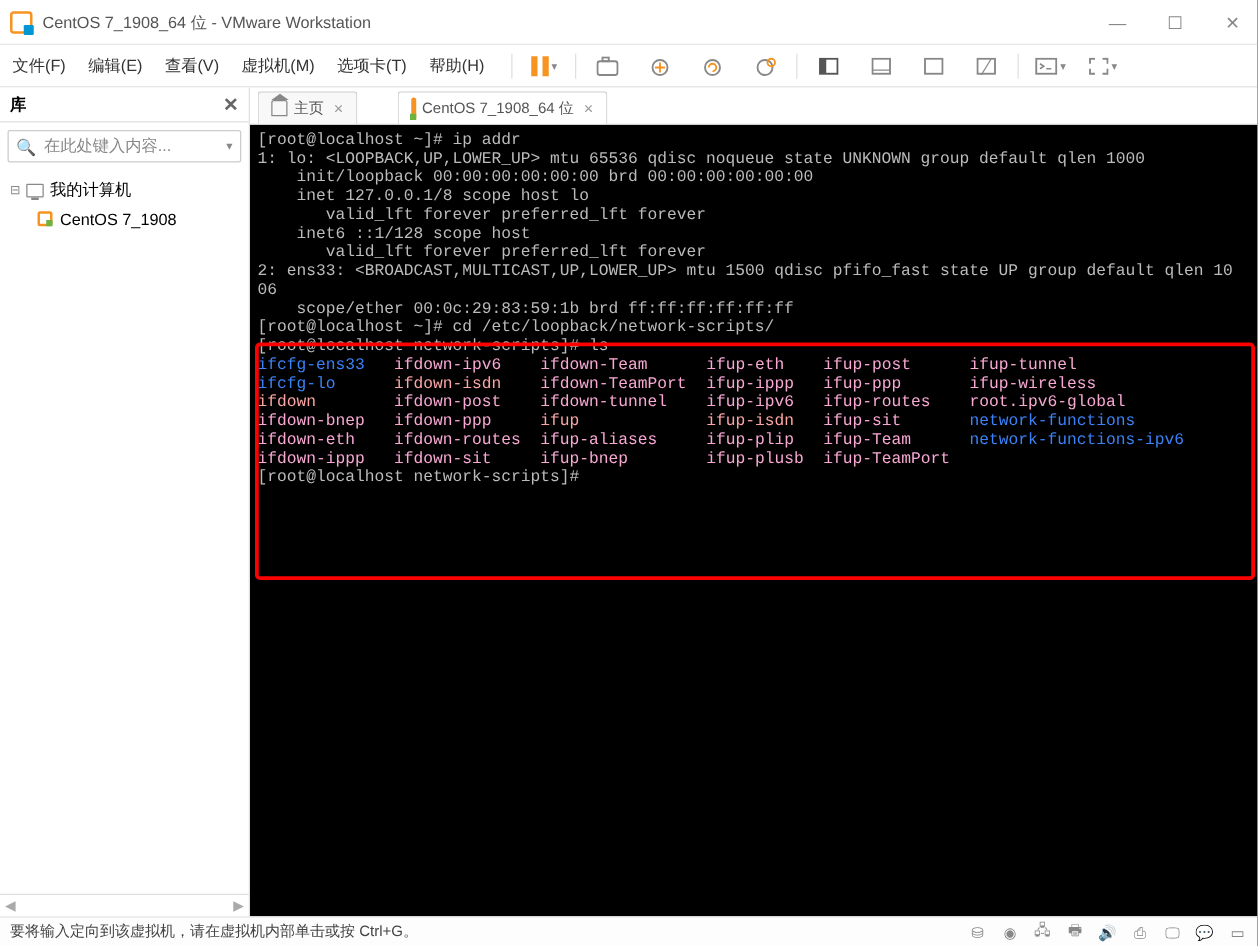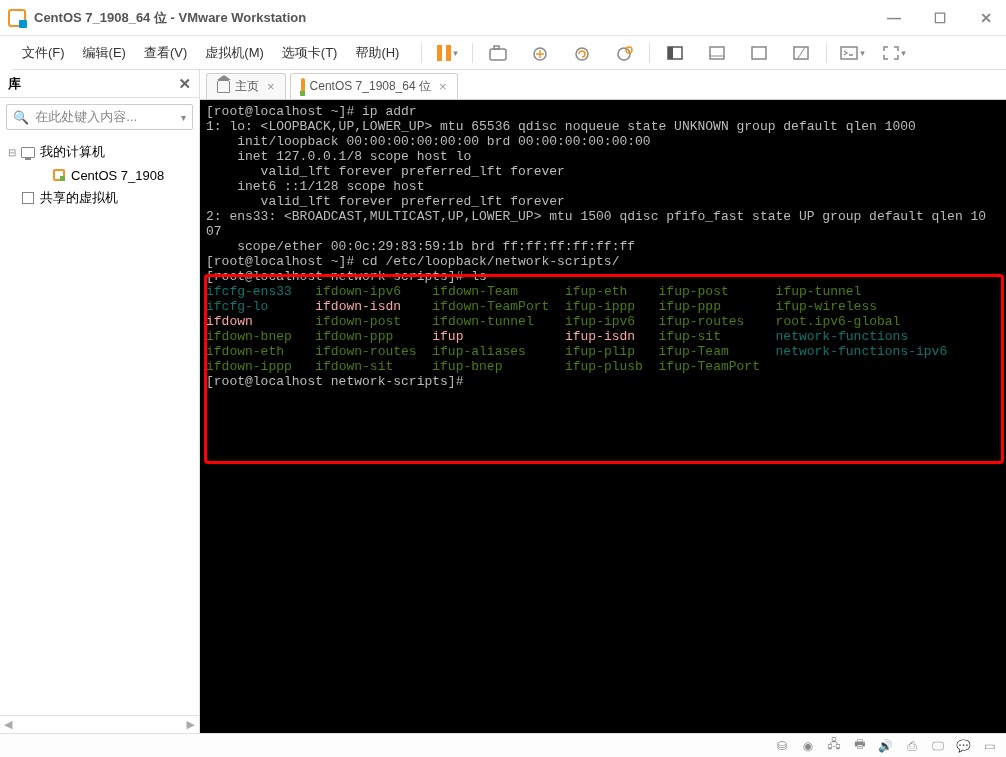--- a/index.html
+++ b/index.html
@@ -1,65 +1,65 @@
 <!DOCTYPE html>
 <html><head>
 <meta charset="utf-8">
 <style>
 * { margin:0; padding:0; box-sizing:border-box; }
 body { font-family:"Microsoft YaHei",Arial,sans-serif; font-size:13px; background:#fff; width:1006px; height:757px; overflow:hidden; }
-.titlebar { height:36px; background:#fff; border-bottom:1px solid #e6e6e6; display:flex; align-items:center; padding:0 8px;font-weight:bold; }
+.titlebar { height:36px; background:#fff; border-bottom:1px solid #e6e6e6; display:flex; align-items:center; padding:0 8px; }
 .titlebar .app-icon { width:18px; height:18px; border:2px solid #f79421; border-radius:3px; position:relative; margin-right:8px; }
 .titlebar .app-icon::after { content:""; position:absolute; width:8px; height:8px; background:#0095d3; right:-3px; bottom:-3px; border-radius:1px; }
 .titlebar .title { color:#555; flex:1; }
 .winbtns { display:flex; gap:22px; color:#888; font-size:14px; }
 .winbtn { width:24px; text-align:center; }
 
-.menubar { height:34px; background:#fff; border-bottom:1px solid #e0e0e0; display:flex; align-items:center; padding:0 10px;margin-left:12px; }
+.menubar { height:34px; background:#fff; border-bottom:1px solid #e0e0e0; display:flex; align-items:center; padding:0 10px; }
 .menubar .menu { margin-right:18px; color:#333; }
 .menubar .sep { width:1px; height:20px; background:#e0e0e0; margin:0 4px; }
 .menubar .spacer { flex:1; }
 .toolbtn { width:42px; height:28px; display:flex; align-items:center; justify-content:center; color:#888; }
 .toolbtn svg { display:block; }
 .pause-icon { display:flex; gap:4px; }
 .pause-icon span { width:5px; height:16px; background:#f79421; }
 .dropdown-arrow { font-size:9px; color:#888; margin-left:2px; }
 
 .body { display:flex; height:calc(100% - 36px - 34px - 24px); }
 .sidebar { width:200px; border-right:1px solid #e0e0e0; background:#fff; display:flex; flex-direction:column; }
 .sidebar-header { height:28px; display:flex; align-items:center; padding:0 8px; border-bottom:1px solid #e0e0e0; font-weight:bold; }
 .sidebar-header .close { margin-left:auto; color:#666; font-size:15px; }
 .search { margin:6px; border:1px solid #ccc; border-radius:2px; height:26px; display:flex; align-items:center; padding:0 6px; color:#888; }
 .search .mag { margin-right:6px; }
 .search .arrow { margin-left:auto; font-size:10px; }
 .tree { padding:4px 0; flex:1; overflow:auto; }
 .tree-item { padding:3px 8px; display:flex; align-items:center; white-space:nowrap; }
-.tree-item.child { padding-left:51px; }
+.tree-item.child { padding-left:28px; }
 .tree-item .tw { width:12px; color:#888; font-size:10px; }
 .tree-item .ico { width:16px; height:16px; margin-right:4px; display:inline-flex; align-items:center; justify-content:center; }
 .monitor-ico { width:14px; height:11px; border:1px solid #888; border-radius:1px; position:relative; }
 .monitor-ico::after { content:""; position:absolute; width:6px; height:2px; background:#888; bottom:-3px; left:3px; }
 .vm-ico { width:12px; height:12px; border:2px solid #f79421; border-radius:2px; position:relative; }
 .vm-ico::after { content:""; position:absolute; width:5px; height:5px; background:#0095d3; right:-2px; bottom:-2px; }
 .vm-ico.green::after { background:#6db33f; }
 .shared-ico { width:12px; height:12px; border:1px solid #888; position:relative; }
 .sb-scroll { display:flex; justify-content:space-between; padding:2px 4px; border-top:1px solid #e0e0e0; color:#aaa; font-size:11px; }
 
 .main { flex:1; display:flex; flex-direction:column; background:#f0f0f0; overflow:hidden; }
 .tabs { height:30px; background:#fff; border-bottom:1px solid #d0d0d0; display:flex; align-items:flex-end; padding-left:6px; }
 .tab { height:26px; padding:0 10px; border:1px solid #d0d0d0; border-bottom:none; border-radius:3px 3px 0 0; display:flex; align-items:center; margin-right:4px; background:#f8f8f8; color:#555; font-size:12px; }
-.tab.active { background:#fff; }
+.tab.active { background:#fff;margin-left:28px; }
 .tab .close { margin-left:8px; color:#999; font-size:13px; }
 .home-ico { width:13px; height:13px; border:1px solid #888; border-radius:2px 2px 0 0; margin-right:5px; position:relative; }
 .home-ico::before { content:""; position:absolute; top:-6px; left:-1px; width:0; height:0; border-left:7px solid transparent; border-right:7px solid transparent; border-bottom:5px solid #888; }
 
 .terminal { flex:1; background:#000; color:#bbb; font-family:"Consolas","Courier New",monospace; font-size:13px; line-height:15px; padding:4px 6px; overflow:hidden; white-space:pre; position:relative; }
 .terminal .cyan { color:#fca5a5; }
-.terminal .green { color:#4d7c0f;font-family:Liberation Mono, monospace; }
-.terminal .white { color:#0f766e;font-family:Liberation Mono, monospace; }
+.terminal .green { color:#f9a8d4;font-family:Liberation Mono, monospace; }
+.terminal .white { color:#3b82f6;font-family:Liberation Mono, monospace; }
 .redbox { position:absolute; border:3px solid #ff0000; border-radius:4px; left:204px; top:274px; width:800px; height:190px; pointer-events:none; }
 
 .statusbar { height:24px; border-top:1px solid #e0e0e0; background:#fdfdfd; display:flex; align-items:center; padding:0 8px; color:#444; font-size:12px; }
 .statusbar .icons { margin-left:auto; display:flex; gap:10px; color:#888; }
 .st-ico { width:16px; height:14px; display:flex; align-items:center; justify-content:center; }
 </style>
 </head>
 <body>
 
 <div class="titlebar">
@@ -170,27 +170,20 @@
           <span class="ico">
             <span class="monitor-ico"></span>
           </span>
         <span>我的计算机</span>
       </div>
       <div class="tree-item child">
         <span class="ico">
             <span class="vm-ico green"></span>
           </span>
         <span>CentOS 7_1908</span>
-      </div>
-      <div class="tree-item">
-        <span class="tw"></span>
-          <span class="ico">
-            <span class="shared-ico"></span>
-          </span>
-        <span>共享的虚拟机</span>
       </div>
     </div>
     <div class="sb-scroll">
         <span>◀</span>
         <span>▶</span>
       </div>
   </div>
 
   <div class="main">
     <div class="tabs">
@@ -206,37 +199,38 @@
       </div>
     </div>
     <div class="terminal"><span>[root@localhost ~]# ip addr</span>
 <span>1: lo: &lt;LOOPBACK,UP,LOWER_UP&gt; mtu 65536 qdisc noqueue state UNKNOWN group default qlen 1000</span>
 <span>    init/loopback 00:00:00:00:00:00 brd 00:00:00:00:00:00</span>
 <span>    inet 127.0.0.1/8 scope host lo</span>
 <span>       valid_lft forever preferred_lft forever</span>
 <span>    inet6 ::1/128 scope host </span>
 <span>       valid_lft forever preferred_lft forever</span>
 <span>2: ens33: &lt;BROADCAST,MULTICAST,UP,LOWER_UP&gt; mtu 1500 qdisc pfifo_fast state UP group default qlen 10</span>
-<span>07</span>
+<span>06</span>
 <span>    scope/ether 00:0c:29:83:59:1b brd ff:ff:ff:ff:ff:ff</span>
 <span>[root@localhost ~]# cd /etc/loopback/network-scripts/</span>
 <span>[root@localhost network-scripts]# ls</span>
 <span class="white">ifcfg-ens33</span>   <span class="green">ifdown-ipv6</span>    <span class="green">ifdown-Team</span>      <span class="green">ifup-eth</span>    <span class="green">ifup-post</span>      <span class="green">ifup-tunnel</span>
 <span class="white">ifcfg-lo</span>      <span class="cyan">ifdown-isdn</span>    <span class="green">ifdown-TeamPort</span>  <span class="green">ifup-ippp</span>   <span class="green">ifup-ppp</span>       <span class="green">ifup-wireless</span>
 <span class="cyan">ifdown</span>        <span class="green">ifdown-post</span>    <span class="green">ifdown-tunnel</span>    <span class="green">ifup-ipv6</span>   <span class="green">ifup-routes</span>    <span class="green">root.ipv6-global</span>
 <span class="green">ifdown-bnep</span>   <span class="green">ifdown-ppp</span>     <span class="cyan">ifup</span>             <span class="cyan">ifup-isdn</span>   <span class="green">ifup-sit</span>       <span class="white">network-functions</span>
 <span class="green">ifdown-eth</span>    <span class="green">ifdown-routes</span>  <span class="green">ifup-aliases</span>     <span class="green">ifup-plip</span>   <span class="green">ifup-Team</span>      <span class="white">network-functions-ipv6</span>
 <span class="green">ifdown-ippp</span>   <span class="green">ifdown-sit</span>     <span class="green">ifup-bnep</span>        <span class="green">ifup-plusb</span>  <span class="green">ifup-TeamPort</span>
 <span>[root@localhost network-scripts]# </span></div>
   </div>
 </div>
 
 <div class="redbox"></div>
 
 <div class="statusbar">
+  <span>要将输入定向到该虚拟机，请在虚拟机内部单击或按 Ctrl+G。</span>
   <div class="icons">
     <span class="st-ico">⛁</span>
     <span class="st-ico">◉</span>
     <span class="st-ico">🖧</span>
     <span class="st-ico">🖶</span>
     <span class="st-ico">🔊</span>
     <span class="st-ico">⎙</span>
     <span class="st-ico">🖵</span>
     <span class="st-ico">💬</span>
     <span class="st-ico">▭</span>

